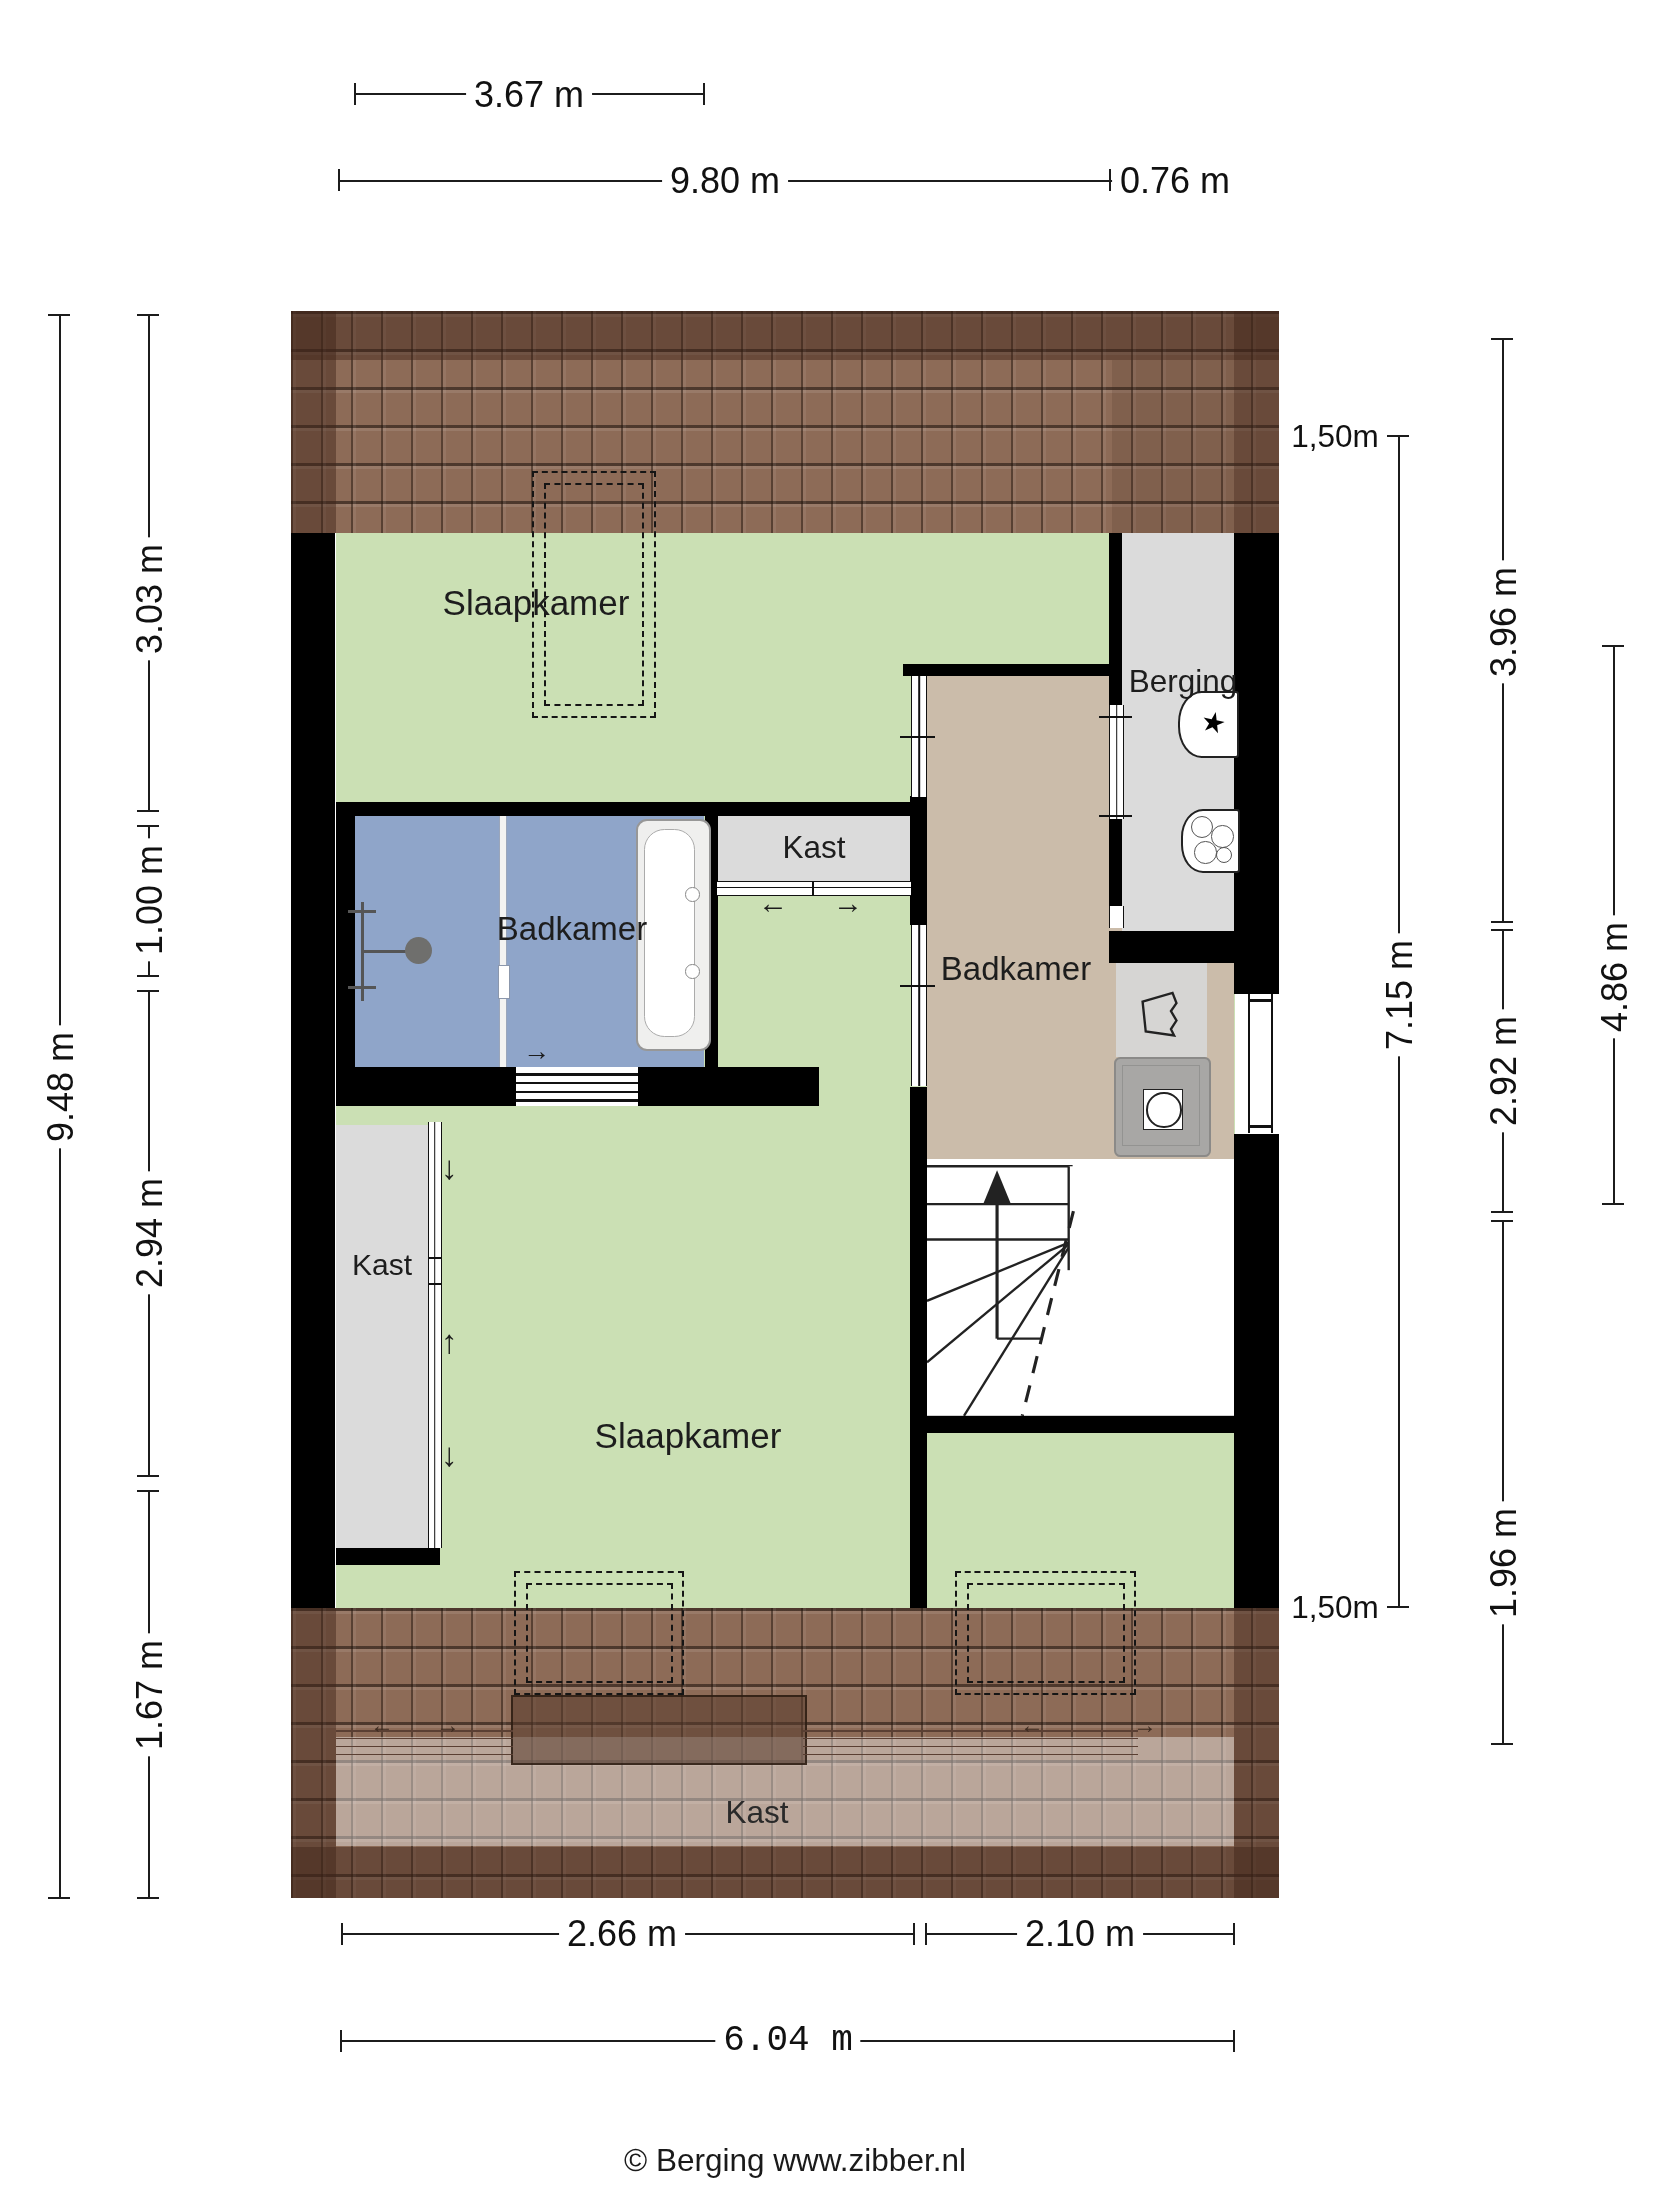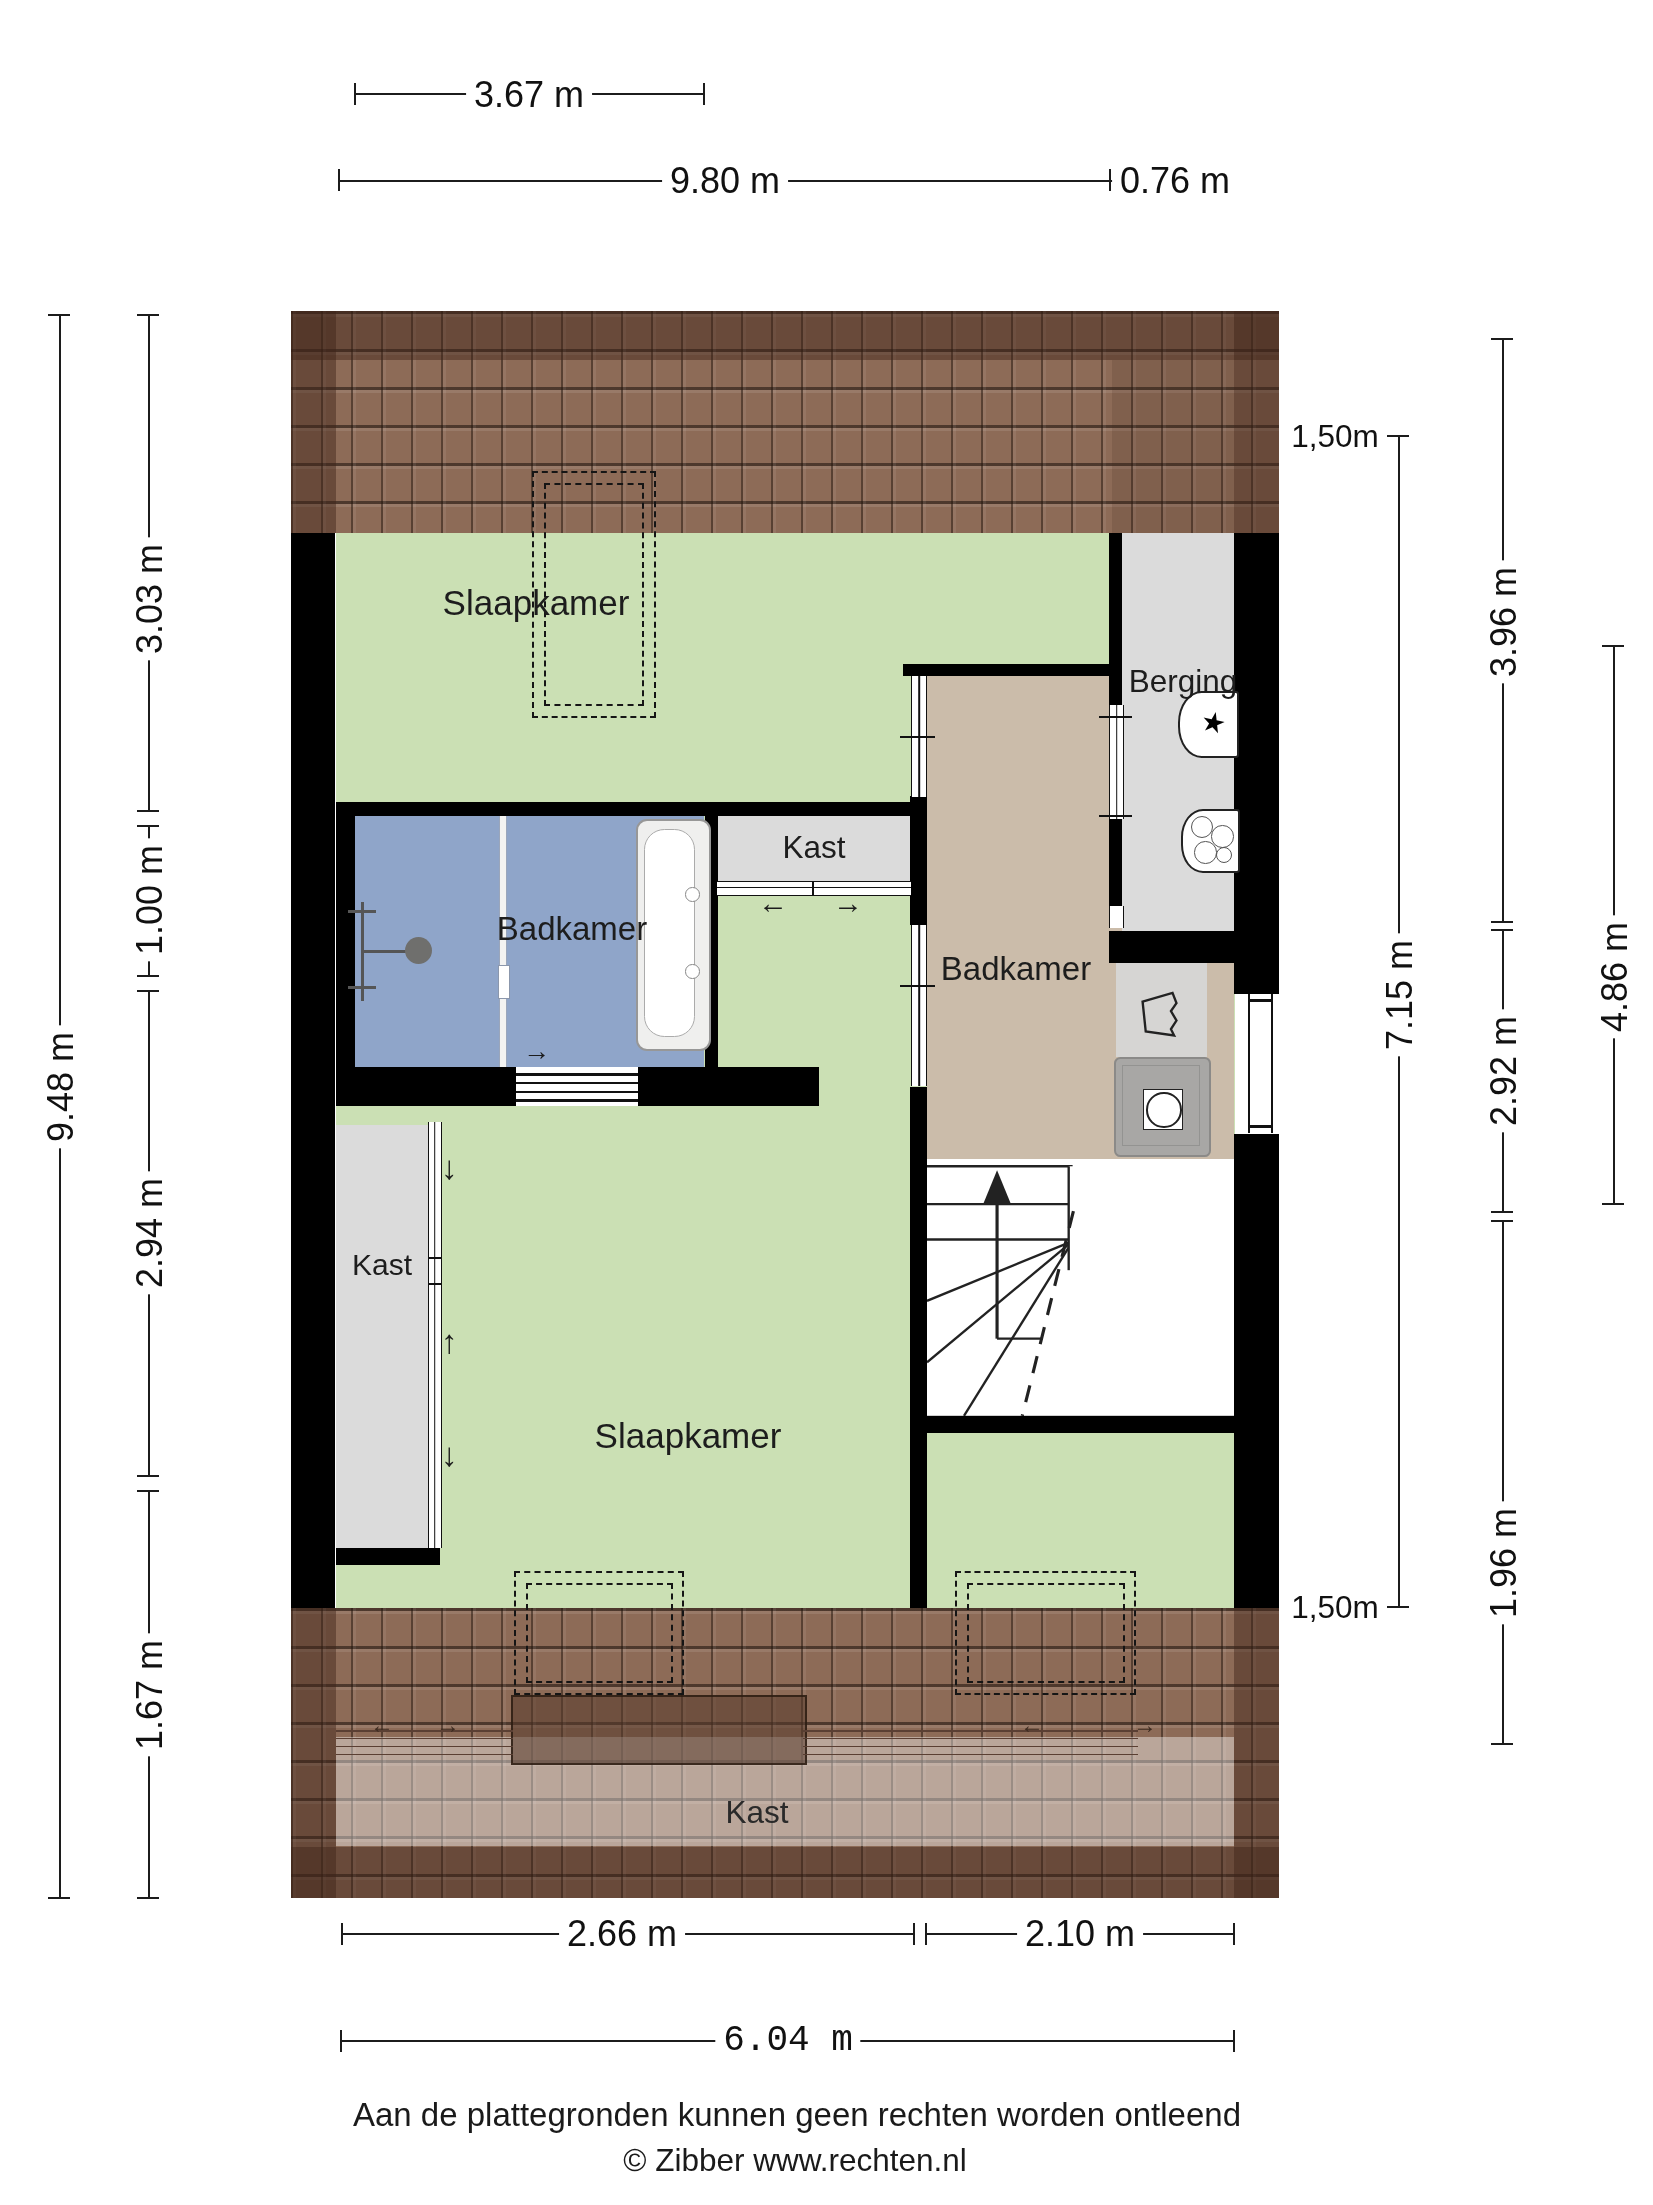--- a/index.html
+++ b/index.html
@@ -283,17 +283,16 @@
   <div class="dimv" style="left:1502px;top:1221px;height:524px;"></div>
   <div class="tickh" style="left:1491px;top:1220px;"></div>
   <div class="tickh" style="left:1491px;top:1743px;"></div>
   <div class="dimlblv" style="left:1504px;top:1563px;">1.96 m</div>
 
   <div class="dimv" style="left:1613px;top:646px;height:559px;"></div>
   <div class="tickh" style="left:1602px;top:645px;"></div>
   <div class="tickh" style="left:1602px;top:1203px;"></div>
   <div class="dimlblv" style="left:1615px;top:977px;">4.86 m</div>
 
-  <div class="roomlbl" style="left:797px;top:2115px;font-size:33px;color:#1a1a1a;">Aan de plattegronden kunnen geen rechten worden ontleend</div>
-  <div class="roomlbl" style="left:795px;top:2160px;font-size:31.5px;color:#1a1a1a;">© Zibber www.rechten.nl</div>
+  <div class="roomlbl" style="left:795px;top:2160px;font-size:31.5px;color:#1a1a1a;">© Berging www.zibber.nl</div>
 
 </div>
 
 
 </body></html>

